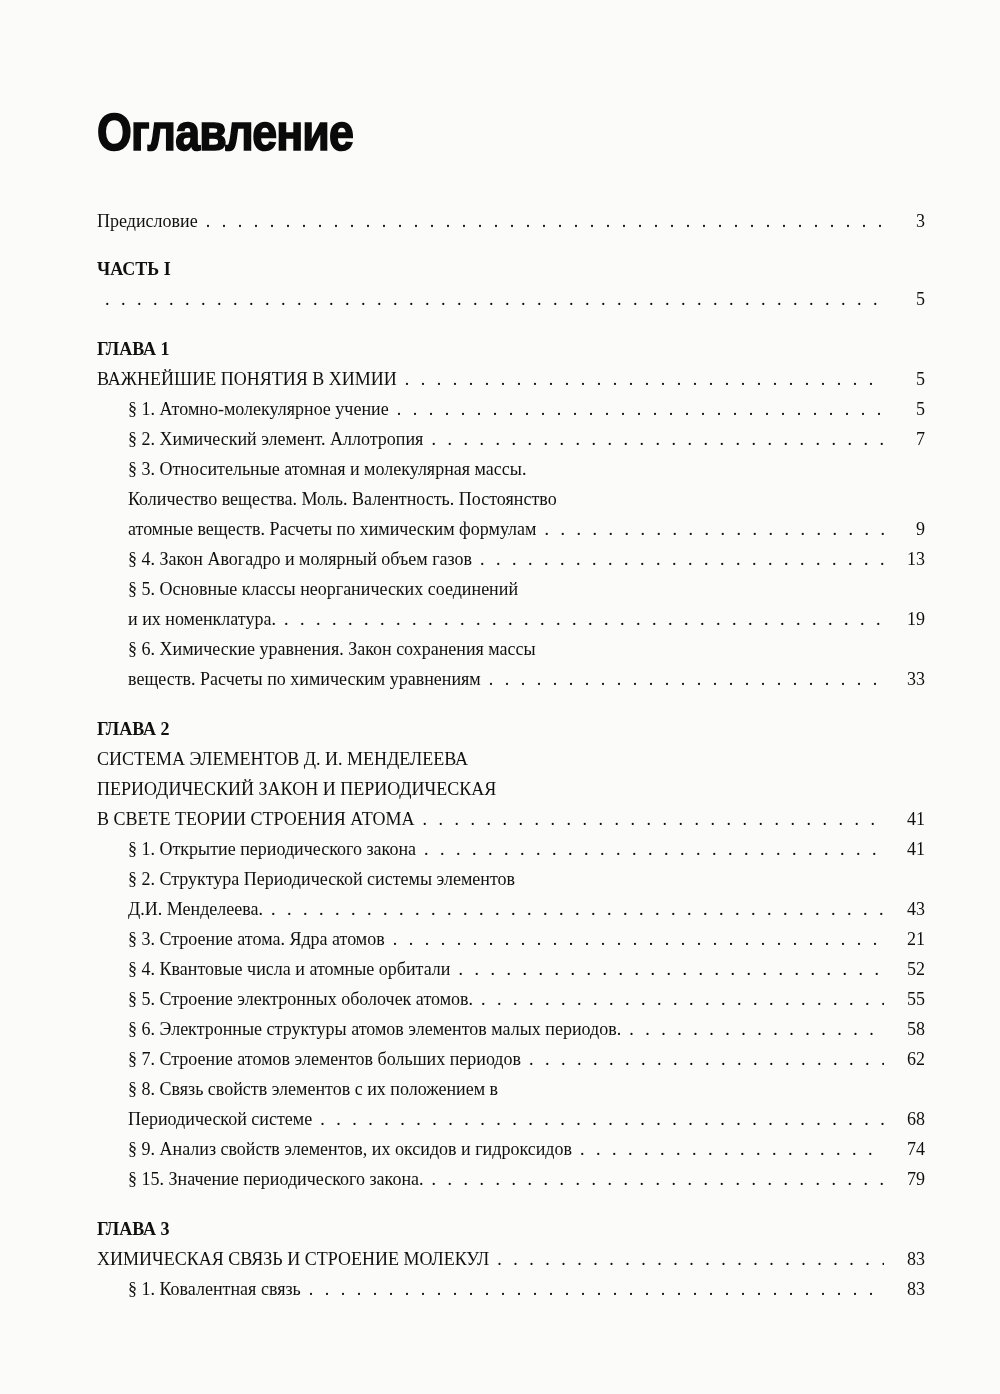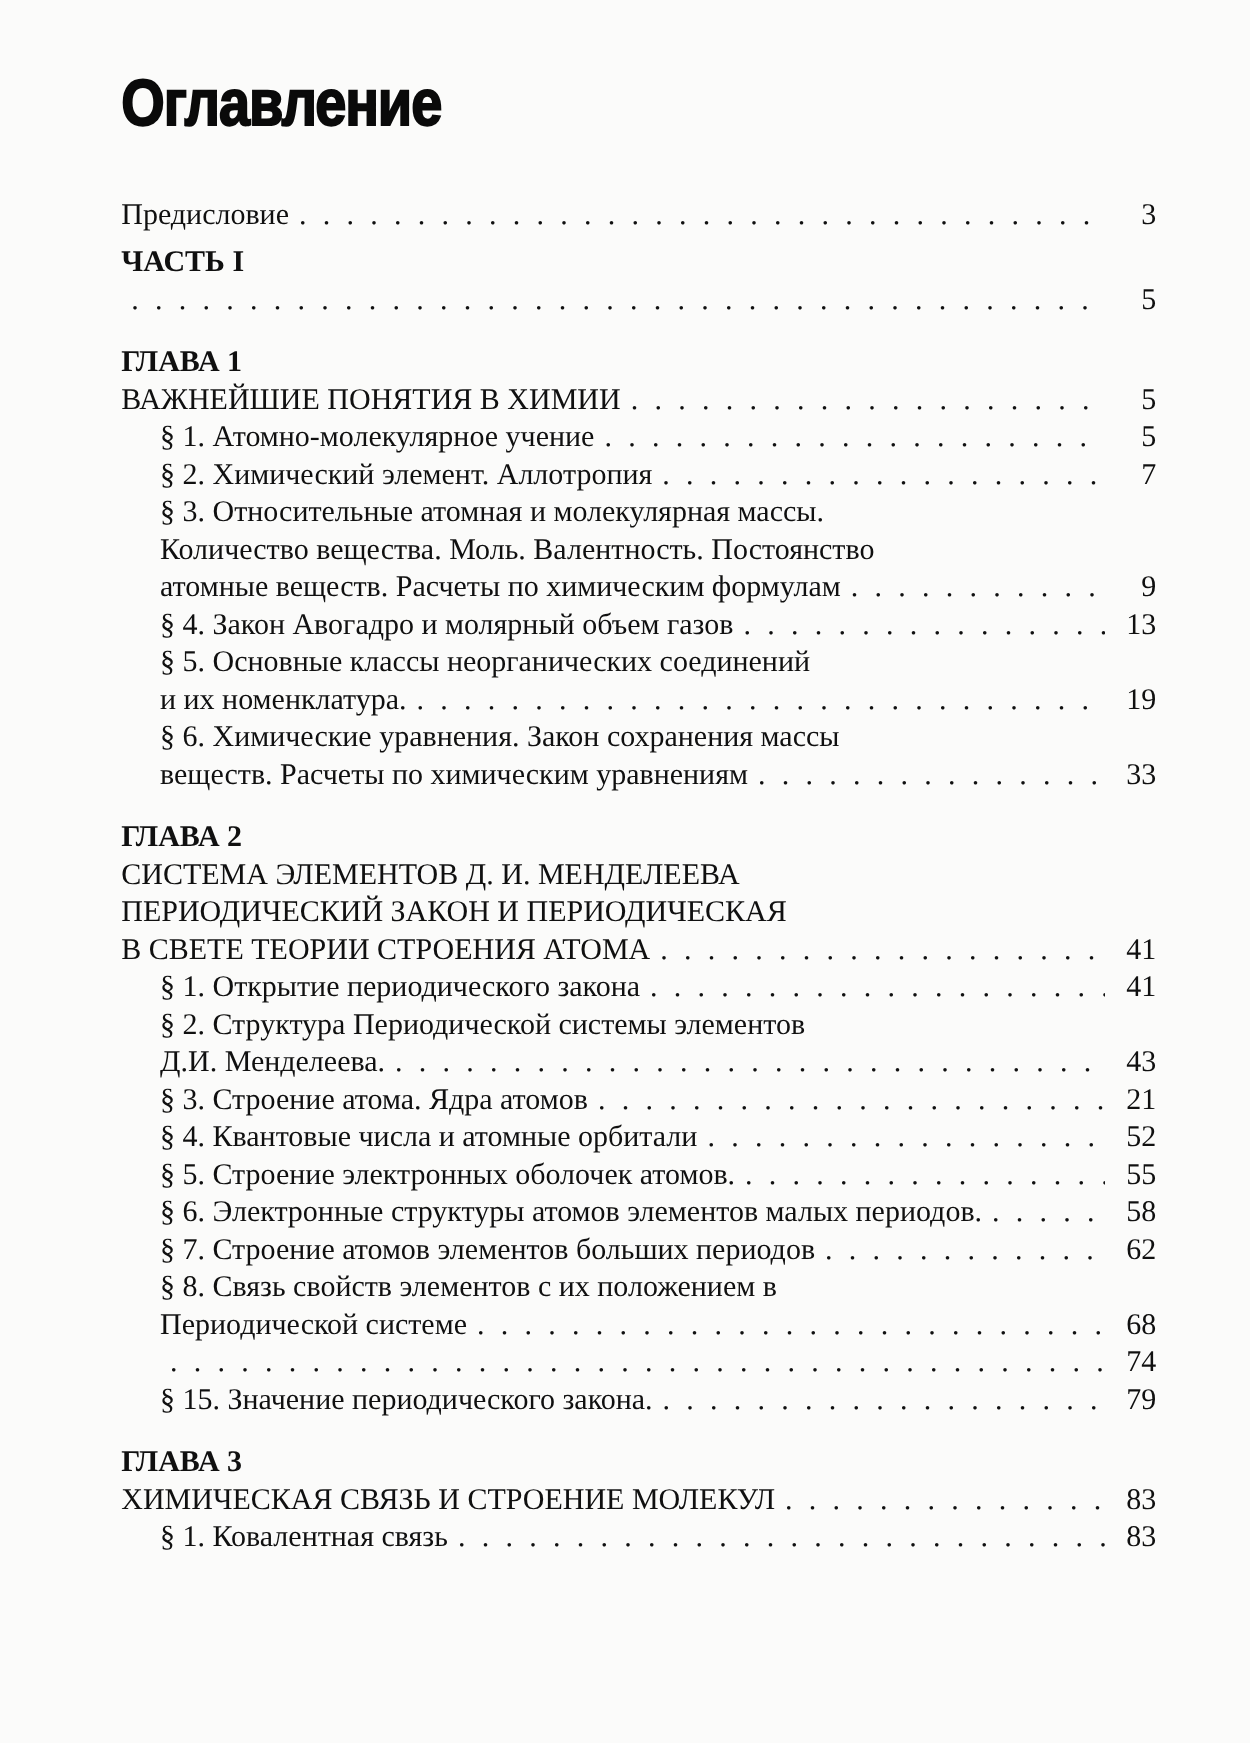--- a/index.html
+++ b/index.html
@@ -12,53 +12,53 @@
     height: 1394px;
     background: #fbfbfa;
     color: #101010;
     font-family: "Liberation Serif", serif;
     overflow: hidden;
   }
   .page {
     box-sizing: border-box;
     width: 856px;
     height: 1394px;
-    padding: 55px 75px 0 97px;
+    padding: 104px 75px 0 97px;
   }
   .title {
     margin: 0 0 46px 0;
     font-family: "Liberation Sans", sans-serif;
     font-weight: bold;
     font-size: 52px;
     line-height: 56px;
     letter-spacing: -1px;
     color: #0a0a0a;
     -webkit-text-stroke: 1.6px #0a0a0a;
     transform: scaleX(0.86);
     transform-origin: left center;
   }
   .toc {
     width: 828px;
   }
   .toc-line {
     display: flex;
     align-items: flex-end;
-    font-size: 24px;
+    font-size: 18px;
     line-height: 30px;
     white-space: nowrap;
   }
   .toc-text {
     flex: 0 0 auto;
   }
   .style-part .toc-text       { font-weight: bold; }
   .style-section .toc-text,
   .style-section-cont .toc-text { }
   .style-section,
   .style-section-cont { padding-left: 31px; }
-  .gap-part    { margin-top: 8px; font-family: Liberation Serif, serif; }
+  .gap-part    { margin-top: 18px; font-family: Liberation Serif, serif; }
   .gap-chapter { margin-top: 20px; font-weight: bold; }
   .leader {
     flex: 1 1 auto;
     min-width: 0;
     overflow: hidden;
     white-space: nowrap;
     text-align: right;
     margin: 0 5px 0 8px;
   }
   .leader::after {
@@ -193,20 +193,21 @@
       </div>
       <div class="toc-line style-section">
         <span class="toc-text">§ 8. Связь свойств элементов с их положением в</span>
       </div>
       <div class="toc-line style-section-cont">
         <span class="toc-text">Периодической системе</span>
         <span class="leader"></span>
         <span class="page-num">68</span>
       </div>
       <div class="toc-line style-section">
+        <span class="toc-text">§ 9. Анализ свойств элементов, их оксидов и гидроксидов</span>
         <span class="leader"></span>
         <span class="page-num">74</span>
       </div>
       <div class="toc-line style-section">
         <span class="toc-text">§ 15. Значение периодического закона.</span>
         <span class="leader"></span>
         <span class="page-num">79</span>
       </div>
       <div class="toc-line style-chapter gap-chapter">
         <span class="toc-text">ГЛАВА 3</span>

